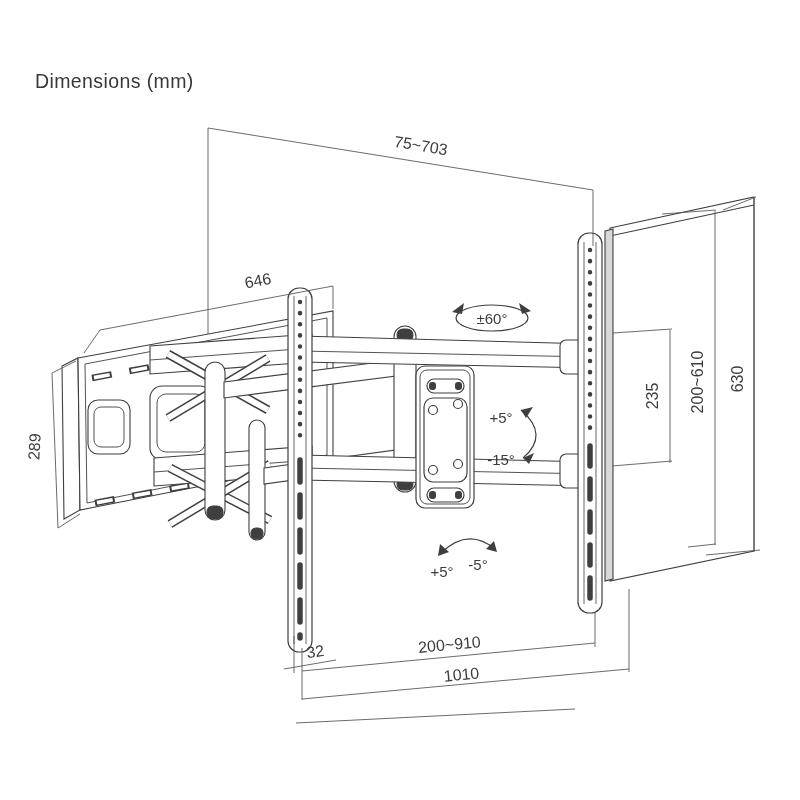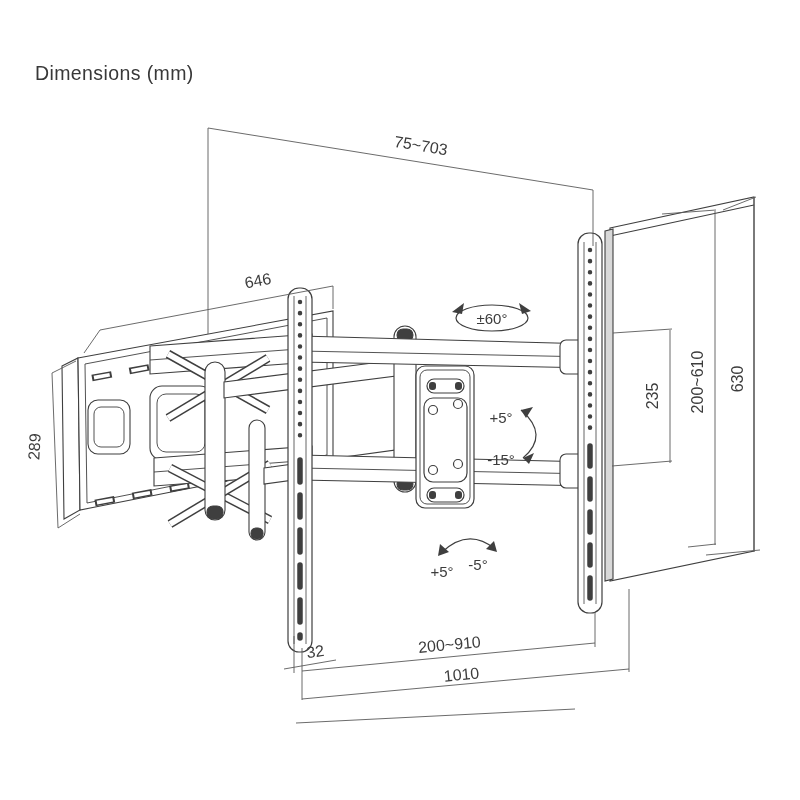--- a/index.html
+++ b/index.html
@@ -1,18 +1,18 @@
 <!DOCTYPE html>
 <html><head>
 <meta charset="utf-8">
 <style>
   html,body{margin:0;padding:0;background:#ffffff;}
   .stage{width:800px;height:800px;background:#ffffff;position:relative;overflow:hidden;
          font-family:"Liberation Sans", sans-serif;}
-  .title{position:absolute;left:35px;top:62px;font-size:19.5px;letter-spacing:.4px;
+  .title{position:absolute;left:35px;top:70px;font-size:19.5px;letter-spacing:.4px;
          color:#383838;font-weight:500;}
   svg text{font-family:"Liberation Sans", sans-serif;fill:#3c3c3c;}
   .dim{font-size:16px;}
   .ang{font-size:15px;}
 </style>
 </head>
 <body>
 
 <div class="stage">
   <div class="title">Dimensions (mm)</div>

